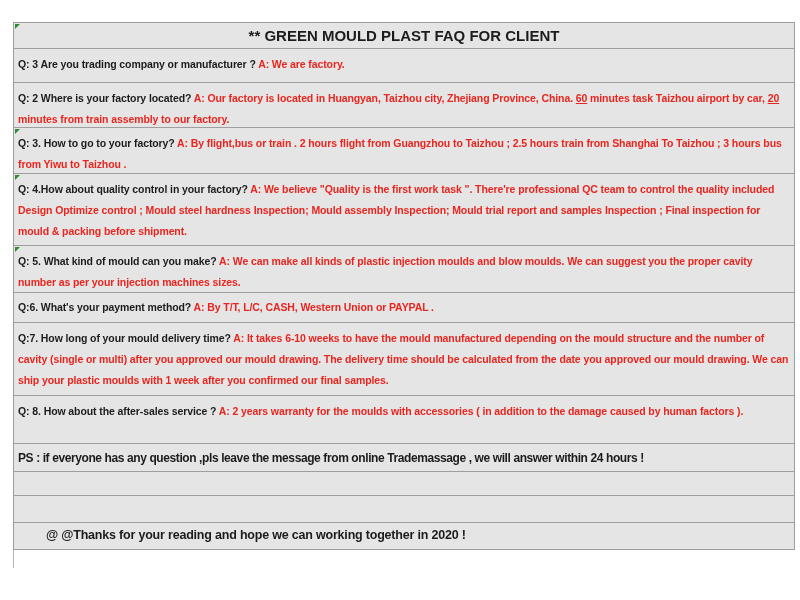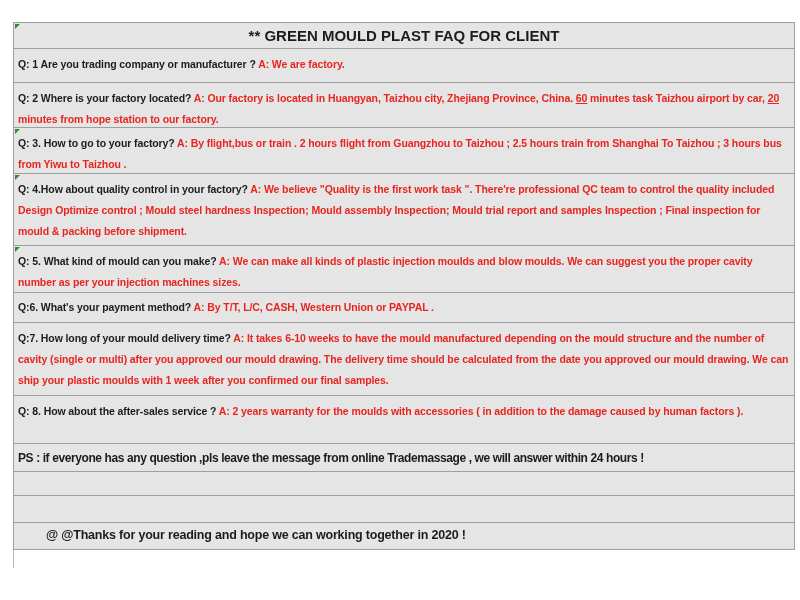--- a/index.html
+++ b/index.html
@@ -35,25 +35,25 @@
 <body>
 
 <div class="sheet">
 
   <div class="row title-row">
     <span class="marker"></span>
     <span>** GREEN MOULD PLAST FAQ FOR CLIENT</span>
   </div>
 
   <div class="row h34">
-    <span class="q">Q: 1 Are you trading company or manufacturer ? </span><span class="a">A: We are factory.</span>
+    <span class="q">Q: 3 Are you trading company or manufacturer ? </span><span class="a">A: We are factory.</span>
   </div>
 
   <div class="row h45">
-    <span class="q">Q: 2 Where is your factory located? </span><span class="a">A: Our factory is located in Huangyan, Taizhou city, Zhejiang Province, China. </span><span class="u">60</span><span class="a"> minutes task Taizhou airport by car, </span><span class="u">20</span><span class="a"> minutes from hope station to our factory.</span>
+    <span class="q">Q: 2 Where is your factory located? </span><span class="a">A: Our factory is located in Huangyan, Taizhou city, Zhejiang Province, China. </span><span class="u">60</span><span class="a"> minutes task Taizhou airport by car, </span><span class="u">20</span><span class="a"> minutes from train assembly to our factory.</span>
   </div>
 
   <div class="row h46">
     <span class="marker"></span>
     <span class="q">Q: 3. How to go to your factory? </span><span class="a">A: By flight,bus or train . 2 hours flight from Guangzhou to Taizhou ; 2.5 hours train from Shanghai To Taizhou ; 3 hours bus from Yiwu to Taizhou .</span>
   </div>
 
   <div class="row h72">
     <span class="marker"></span>
     <span class="q">Q: 4.How about quality control in your factory? </span><span class="a">A: We believe "Quality is the first work task ". There're professional QC team to control the quality included Design Optimize control ;  Mould steel hardness Inspection; Mould assembly Inspection;  Mould trial report and samples Inspection ; Final inspection for mould &amp; packing before shipment.</span>

